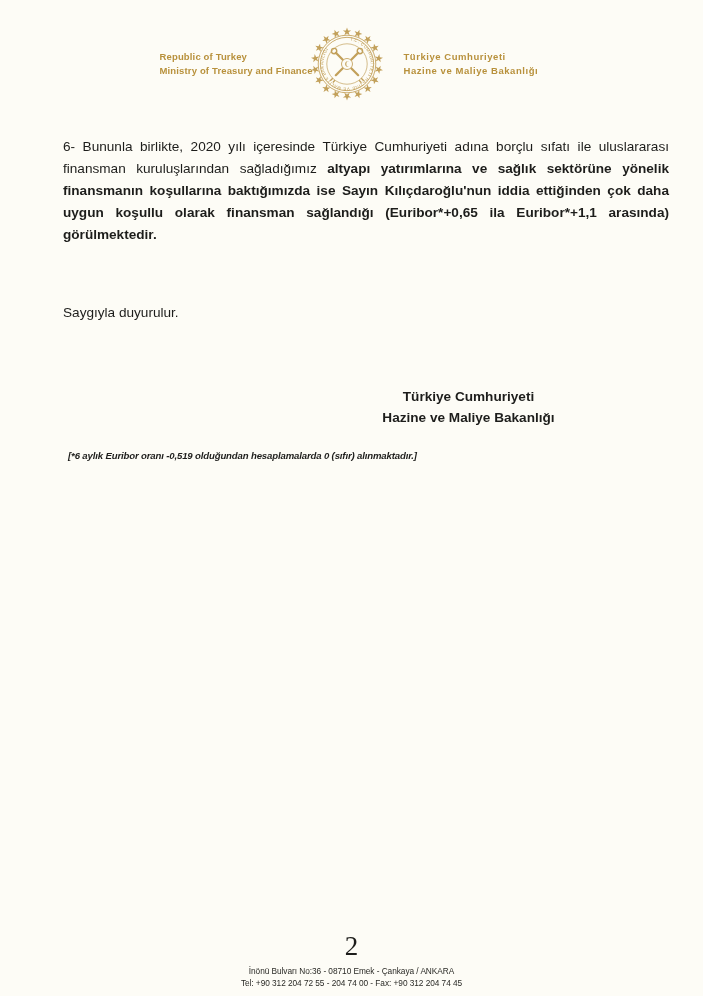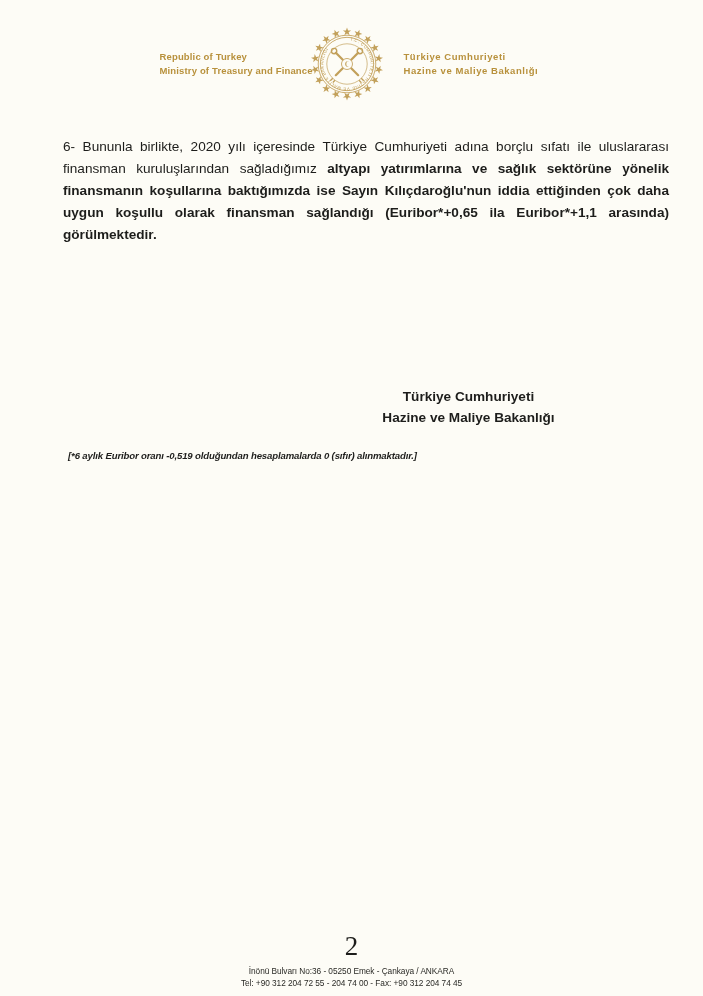--- a/index.html
+++ b/index.html
@@ -198,26 +198,27 @@
 
 <div class="doc-body">
 
   <p class="para"><span>6- Bununla birlikte, 2020 yılı içeresinde Türkiye Cumhuriyeti adına borçlu sıfatı ile uluslararası finansman kuruluşlarından sağladığımız </span><b>altyapı yatırımlarına ve sağlık sektörüne yönelik finansmanın koşullarına baktığımızda ise Sayın Kılıçdaroğlu'nun iddia ettiğinden çok daha uygun koşullu olarak finansman sağlandığı (Euribor*+0,65 ila Euribor*+1,1 arasında) görülmektedir.</b></p>
 
   <div class="gap-1"></div>
 
 
   <div class="gap-2"></div>
 
+  <p class="para">Saygıyla duyurulur.</p>
 </div>
 
 <div class="signature">
   <div>Türkiye Cumhuriyeti</div>
   <div>Hazine ve Maliye Bakanlığı</div>
 </div>
 
 <div class="footnote">[*6 aylık Euribor oranı -0,519 olduğundan hesaplamalarda 0 (sıfır) alınmaktadır.]</div>
 
 <div class="page-footer">
   <div class="page-number">2</div>
-  <div class="footer-line">İnönü Bulvarı No:36 - 05250 Emek - Çankaya / ANKARA</div>
+  <div class="footer-line">İnönü Bulvarı No:36 - 08710 Emek - Çankaya / ANKARA</div>
   <div class="footer-line">Tel: +90 312 204 72 55 - 204 74 00 - Fax: +90 312 204 74 45</div>
 </div>
 
 </body></html>

